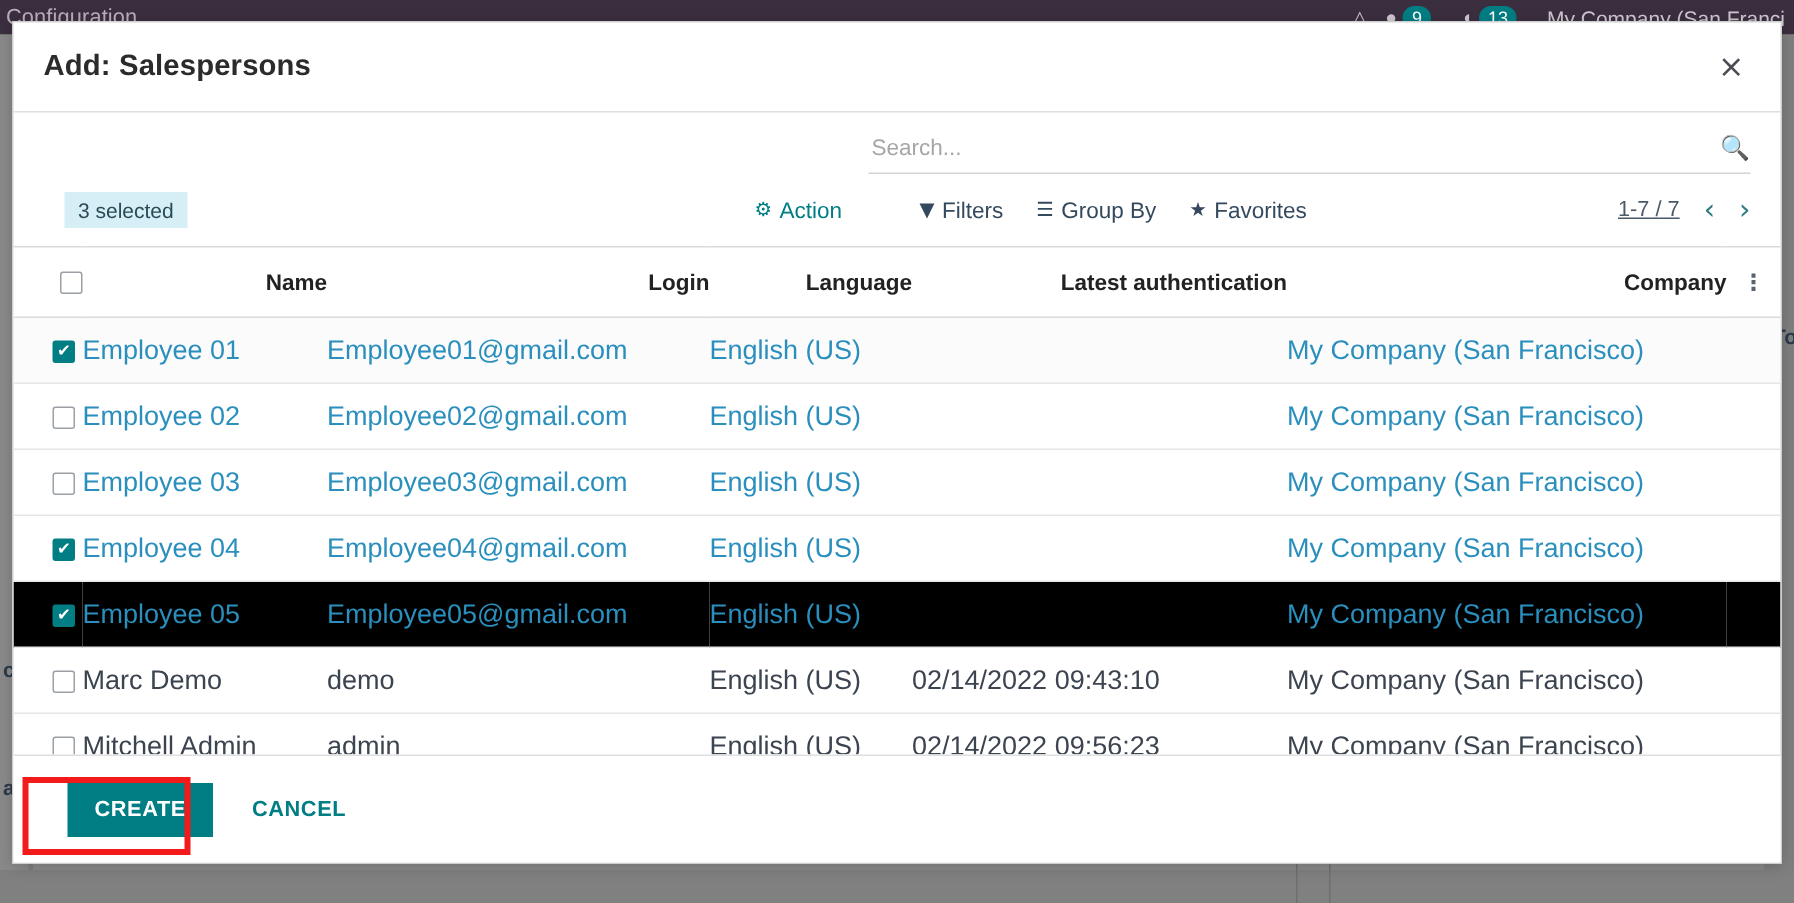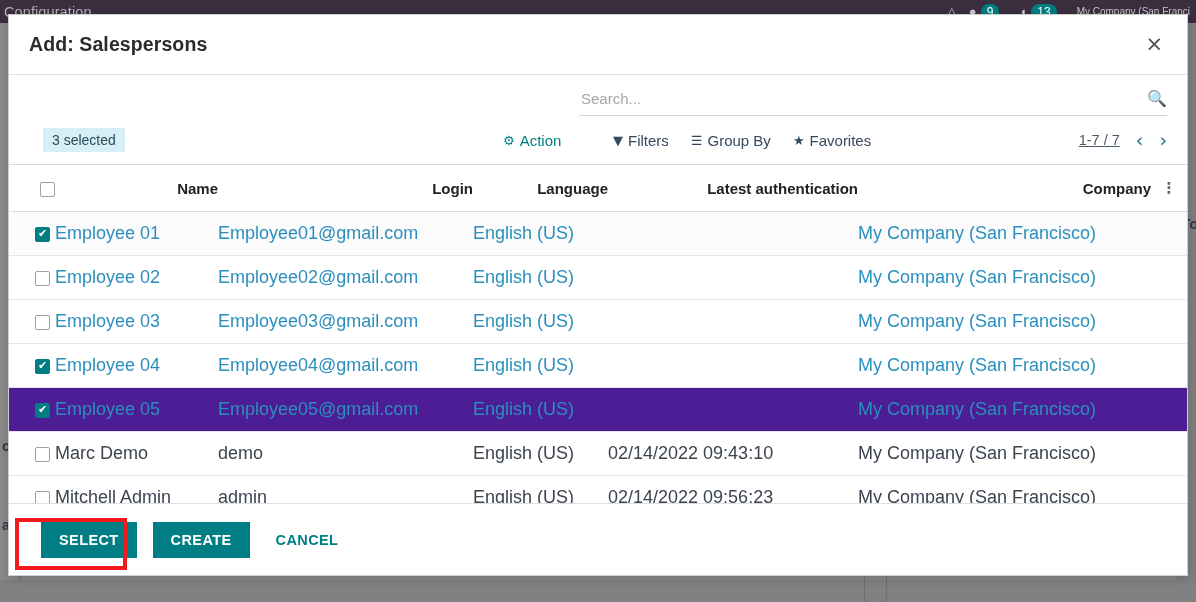--- a/index.html
+++ b/index.html
@@ -27,21 +27,21 @@
   #bg-navbar .nav-right {
     margin-left: auto; display: flex; align-items: center; gap: 12px;
     padding-right: 6px;
   }
   .nav-icon { color: #cfc6cf; font-size: 13px; }
   .nav-badge {
     background: #017e84; color: #fff; font-size: 12px;
     border-radius: 9px; padding: 1px 6px; line-height: 14px;
     position: relative; left: -8px;
   }
-  .nav-company { color: #cfc6cf; font-size: 10px; }
+  .nav-company { color: #cfc6cf; font-size: 14px; }
 
   #bg-left-panel {
     position: absolute; left: 0; top: 23px; bottom: 0; width: 22px;
     background: #8a8a8a;
   }
   #bg-left-panel .edge-line {
     position: absolute; left: 19px; top: 0; bottom: 0; width: 3px;
     background: #7d7d7d;
   }
   .bg-snip {
@@ -166,21 +166,21 @@
   .cb.checked::after {
     content: "\2714"; color: #fff; font-size: 11px;
     position: absolute; left: 2px; top: -1px;
     font-family: "DejaVu Sans", sans-serif;
   }
   .opts-icon {
     color: #5a6470; font-size: 15px; cursor: pointer; letter-spacing: 0;
     font-family: "DejaVu Sans", sans-serif;
   }
   tbody tr.row-sel-top { background: #fbfbfb; }
-  tbody tr.row-hover { background: #4c1d95; }
+  tbody tr.row-hover { background: #000000; }
   a.cell-link { color: #2a8fbd; text-decoration: none; cursor: pointer; }
   td.plain { color: #3c4450; }
 
   
   #modal-footer {
     flex: none; height: 72px;
     display: flex; align-items: center; gap: 0;
     padding: 0 20px; border-top: 1px solid #dfdfdf;
     background: #fff; position: relative;
   }
@@ -368,18 +368,17 @@
             <td class="plain">English (US)</td>
             <td class="plain">02/14/2022 09:56:23</td>
             <td class="plain">My Company (San Francisco)</td>
             <td class="col-opts"></td>
           </tr>
         </tbody>
     </table>
   </div>
 
   <div id="modal-footer">
-    <button id="select-btn" class="btn-primary">SELECT</button>
     <button id="create-btn" class="btn-primary">CREATE</button>
     <button id="cancel-btn">CANCEL</button>
     <div id="highlight-box"></div>
   </div>
 </div>
 
 </body></html>

